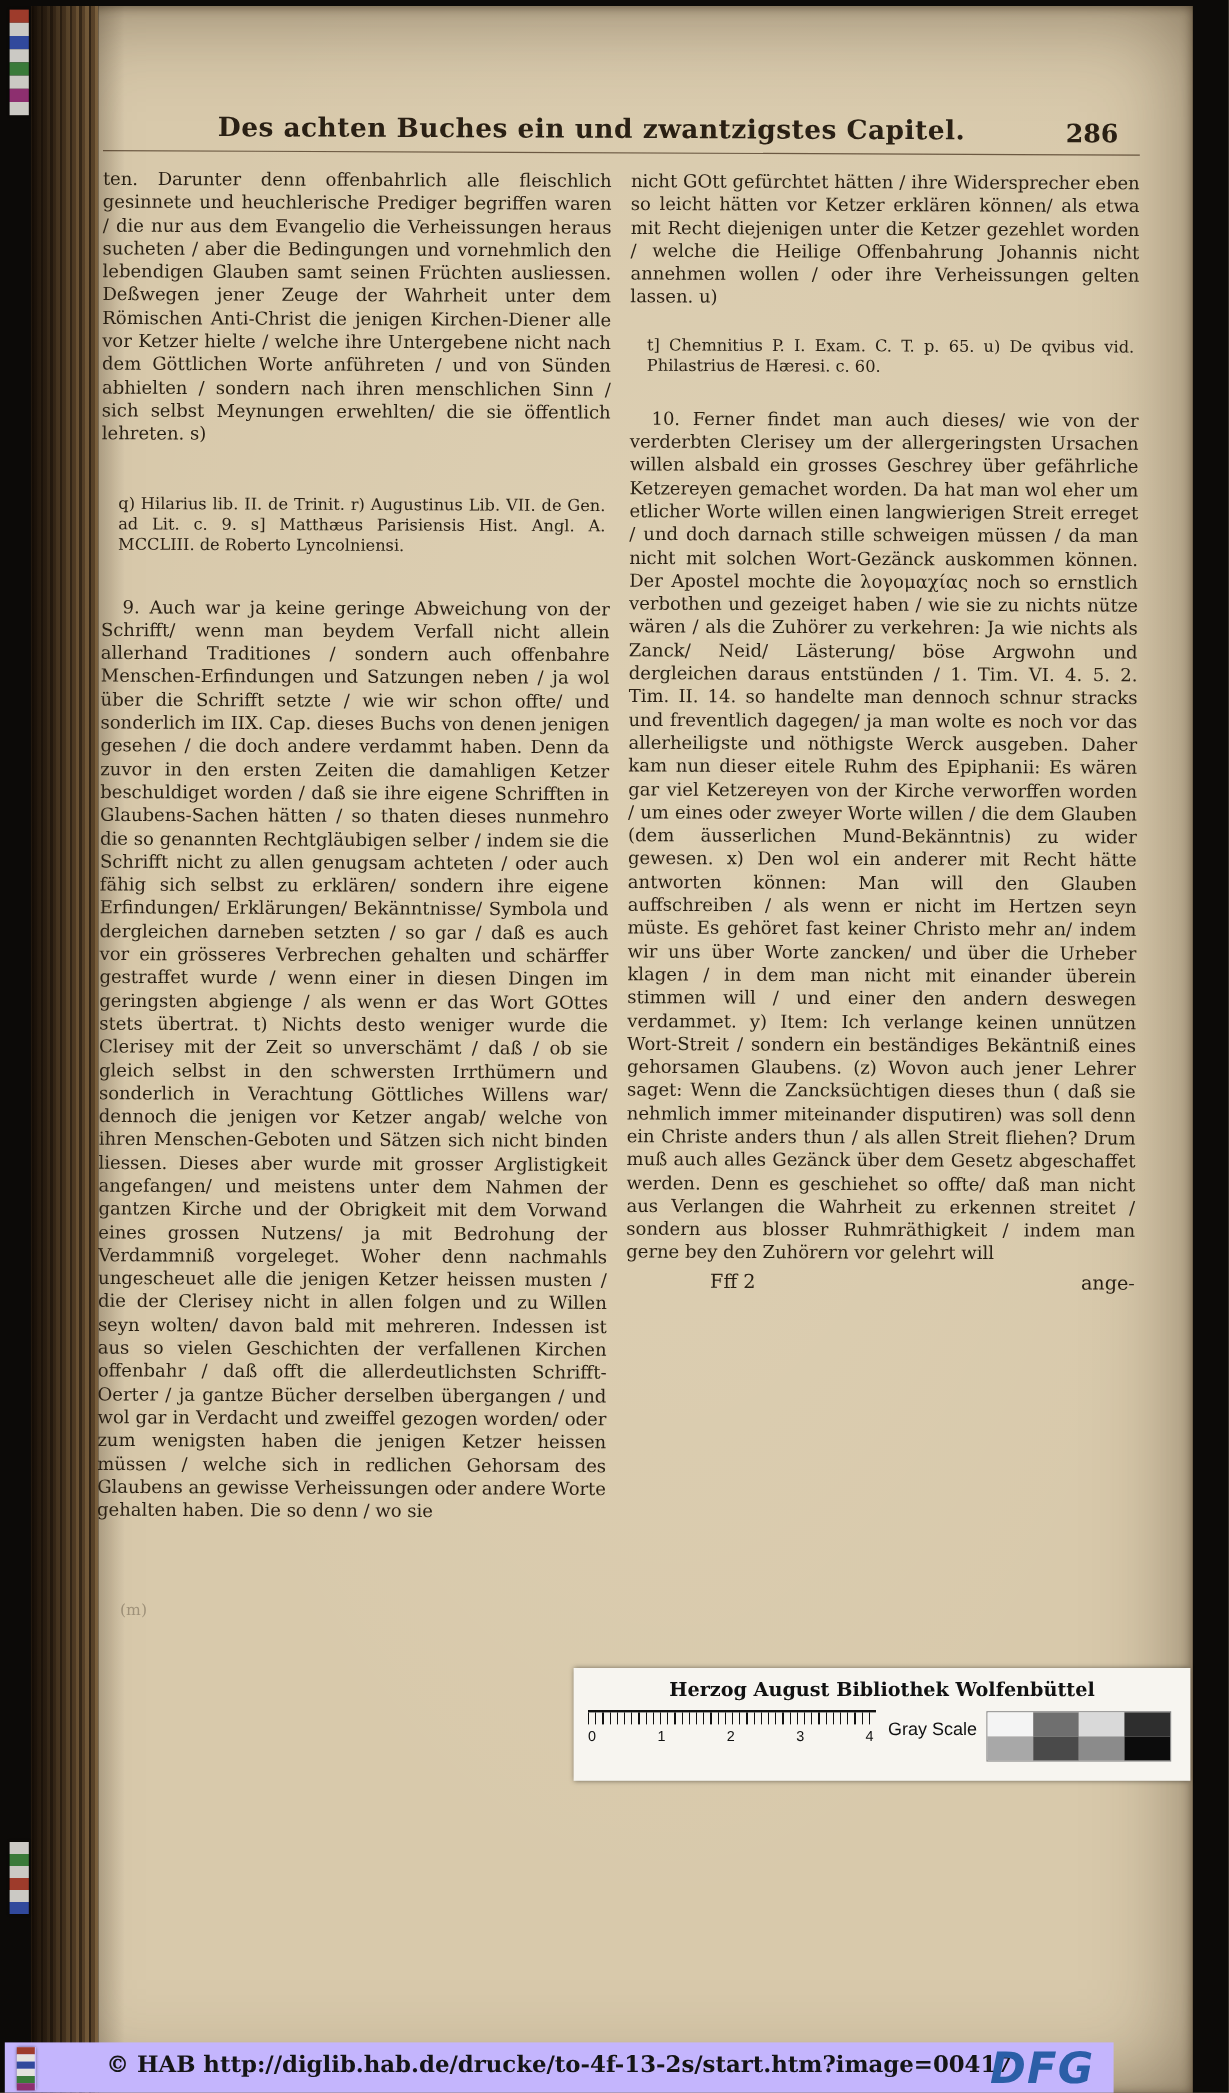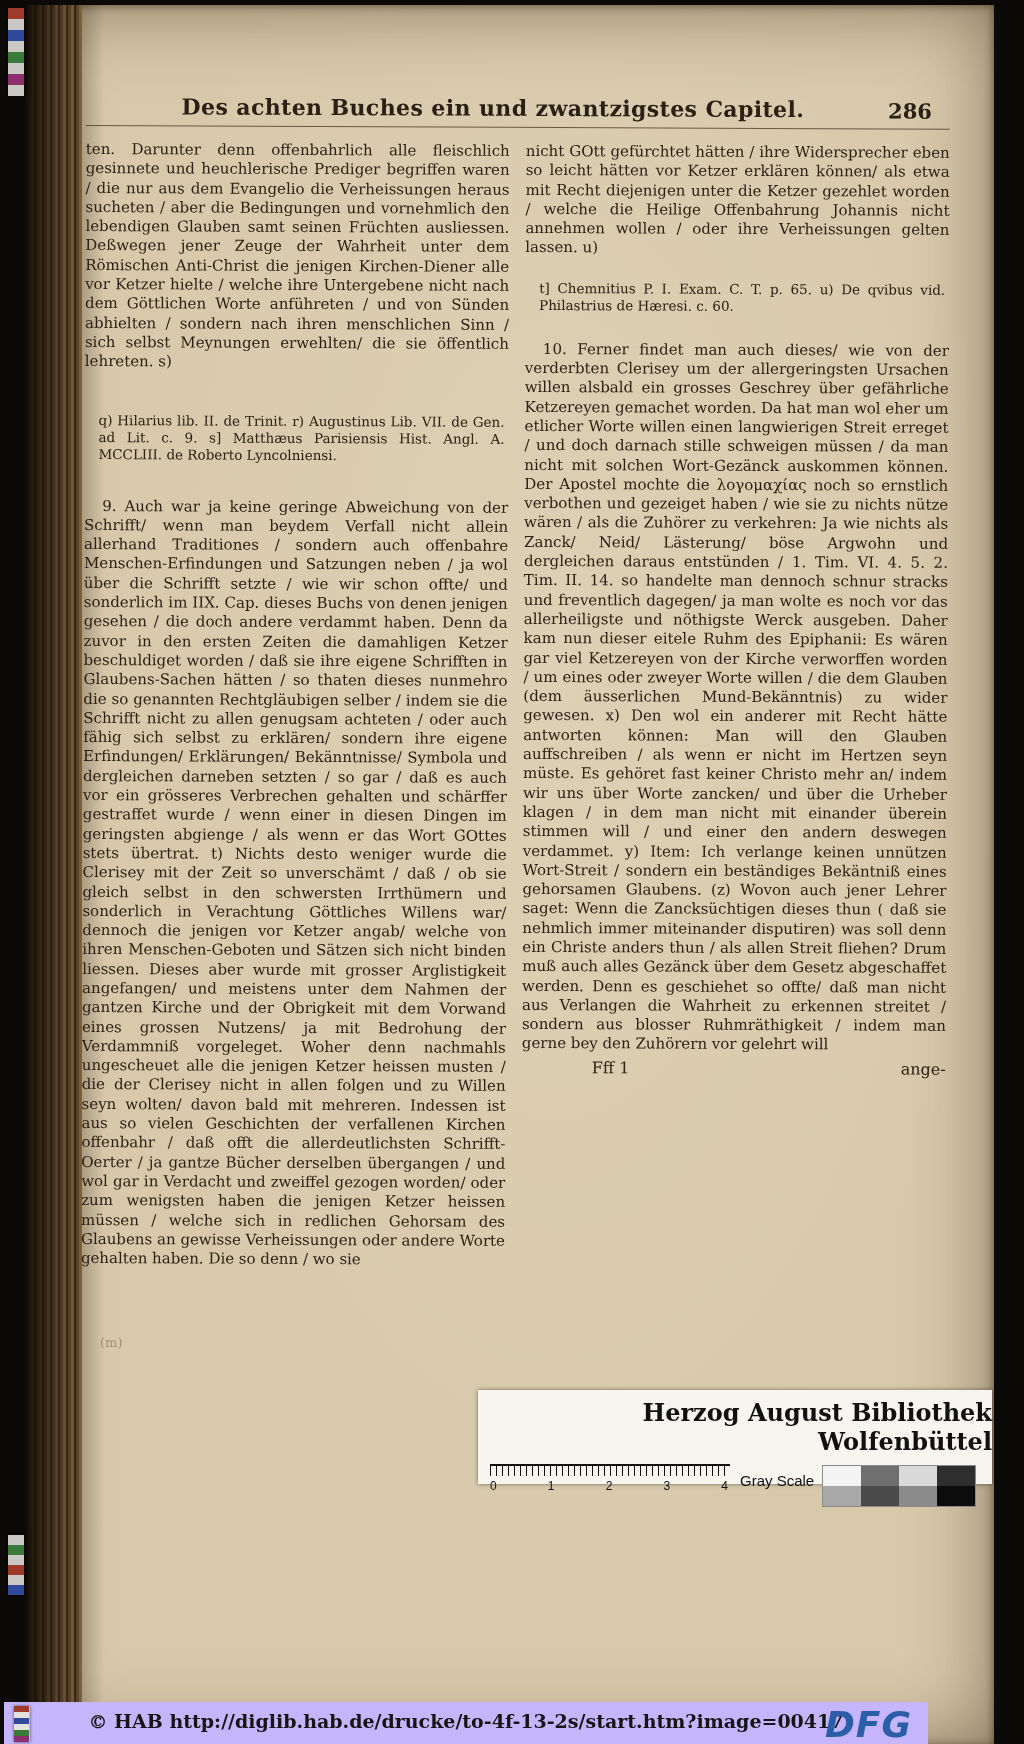--- a/index.html
+++ b/index.html
@@ -52,21 +52,21 @@
   .strip div { width:16px; }
   .strip-top { left:8px; top:8px; } .strip-top div { height:11px; }
   .strip-mid { left:8px; top:1535px; } .strip-mid div { height:10px; }
   .strip-foot { left:10px; top:4px; position:absolute; } .strip-foot div { height:6px; width:15px; }
 
   
   .libbox {
     position:absolute; left:478px; top:1390px; width:514px; height:94px;
     background:#f7f5f0; box-shadow:0 0 4px rgba(0,0,0,.5);
   }
-  .libbox .libname { text-align:right; font-weight:bold; font-size:24px; color:#111;
+  .libbox .libname { text-align:center; font-weight:bold; font-size:16px; color:#111;
     margin-top:8px; font-family:"DejaVu Serif", serif; }
   .calrow { display:flex; align-items:flex-start; padding:8px 10px 0 12px; }
   .ruler { width:240px; }
   .ruler-bar { height:10px; border-top:2px solid #111;
     background: repeating-linear-gradient(90deg, #111 0 1px, transparent 1px 6px); }
   .ruler-nums { display:flex; justify-content:space-between; font-size:12px; color:#111;
     margin-top:3px; font-family:"Liberation Sans", sans-serif; padding-right:2px; }
   .gs-label { font-size:15px; color:#111; margin:8px 8px 0 10px;
     font-family:"Liberation Sans", sans-serif; white-space:nowrap; }
   .patches { display:grid; grid-template-columns:repeat(4, 38px); grid-auto-rows:20px;
@@ -97,21 +97,21 @@
         <p>ten. Darunter denn offenbahrlich alle fleischlich gesinnete und heuchlerische Prediger begriffen waren / die nur aus dem Evangelio die Verheissungen heraus sucheten / aber die Bedingungen und vornehmlich den lebendigen Glauben samt seinen Früchten ausliessen. Deßwegen jener Zeuge der Wahrheit unter dem Römischen Anti-Christ die jenigen Kirchen-Diener alle vor Ketzer hielte / welche ihre Untergebene nicht nach dem Göttlichen Worte anführeten / und von Sünden abhielten / sondern nach ihren menschlichen Sinn / sich selbst Meynungen erwehlten/ die sie öffentlich lehreten. s)</p>
         <div class="cite">q) Hilarius lib. II. de Trinit. r) Augustinus Lib. VII. de Gen. ad Lit. c. 9.  s] Matthæus Parisiensis Hist. Angl. A. MCCLIII. de Roberto Lyncolniensi.</div>
         <p class="sect">9. Auch war ja keine geringe Abweichung von der Schrifft/ wenn man beydem Verfall nicht allein allerhand Traditiones / sondern auch offenbahre Menschen-Erfindungen und Satzungen neben / ja wol über die Schrifft setzte / wie wir schon offte/ und sonderlich im IIX. Cap. dieses Buchs von denen jenigen gesehen / die doch andere verdammt haben. Denn da zuvor in den ersten Zeiten die damahligen Ketzer beschuldiget worden / daß sie ihre eigene Schrifften in Glaubens-Sachen hätten / so thaten dieses nunmehro die so genannten Rechtgläubigen selber / indem sie die Schrifft nicht zu allen genugsam achteten / oder auch fähig sich selbst zu erklären/ sondern ihre eigene Erfindungen/ Erklärungen/ Bekänntnisse/ Symbola und dergleichen darneben setzten / so gar / daß es auch vor ein grösseres Verbrechen gehalten und schärffer gestraffet wurde / wenn einer in diesen Dingen im geringsten abgienge / als wenn er das Wort GOttes stets übertrat. t) Nichts desto weniger wurde die Clerisey mit der Zeit so unverschämt / daß / ob sie gleich selbst in den schwersten Irrthümern und sonderlich in Verachtung Göttliches Willens war/ dennoch die jenigen vor Ketzer angab/ welche von ihren Menschen-Geboten und Sätzen sich nicht binden liessen. Dieses aber wurde mit grosser Arglistigkeit angefangen/ und meistens unter dem Nahmen der gantzen Kirche und der Obrigkeit mit dem Vorwand eines grossen Nutzens/ ja mit Bedrohung der Verdammniß vorgeleget. Woher denn nachmahls ungescheuet alle die jenigen Ketzer heissen musten / die der Clerisey nicht in allen folgen und zu Willen seyn wolten/ davon bald mit mehreren. Indessen ist aus so vielen Geschichten der verfallenen Kirchen offenbahr / daß offt die allerdeutlichsten Schrifft-Oerter / ja gantze Bücher derselben übergangen / und wol gar in Verdacht und zweiffel gezogen worden/ oder zum wenigsten haben die jenigen Ketzer heissen müssen / welche sich in redlichen Gehorsam des Glaubens an gewisse Verheissungen oder andere Worte gehalten haben. Die so denn / wo sie</p>
       </div>
 
       <div class="col rc">
         <p>nicht GOtt gefürchtet hätten / ihre Widersprecher eben so leicht hätten vor Ketzer erklären können/ als etwa mit Recht diejenigen unter die Ketzer gezehlet worden / welche die Heilige Offenbahrung Johannis nicht annehmen wollen / oder ihre Verheissungen gelten lassen. u)</p>
         <div class="cite">t] Chemnitius P. I. Exam. C. T. p. 65.  u) De qvibus vid. Philastrius de Hæresi. c. 60.</div>
         <p class="sect">10. Ferner findet man auch dieses/ wie von der verderbten Clerisey um der allergeringsten Ursachen willen alsbald ein grosses Geschrey über gefährliche Ketzereyen gemachet worden. Da hat man wol eher um etlicher Worte willen einen langwierigen Streit erreget / und doch darnach stille schweigen müssen / da man nicht mit solchen Wort-Gezänck auskommen können. Der Apostel mochte die λογομαχίας noch so ernstlich verbothen und gezeiget haben / wie sie zu nichts nütze wären / als die Zuhörer zu verkehren: Ja wie nichts als Zanck/ Neid/ Lästerung/ böse Argwohn und dergleichen daraus entstünden / 1. Tim. VI. 4. 5. 2. Tim. II. 14. so handelte man dennoch schnur stracks und freventlich dagegen/ ja man wolte es noch vor das allerheiligste und nöthigste Werck ausgeben. Daher kam nun dieser eitele Ruhm des Epiphanii: Es wären gar viel Ketzereyen von der Kirche verworffen worden / um eines oder zweyer Worte willen / die dem Glauben (dem äusserlichen Mund-Bekänntnis) zu wider gewesen. x) Den wol ein anderer mit Recht hätte antworten können: Man will den Glauben auffschreiben / als wenn er nicht im Hertzen seyn müste. Es gehöret fast keiner Christo mehr an/ indem wir uns über Worte zancken/ und über die Urheber klagen / in dem man nicht mit einander überein stimmen will / und einer den andern deswegen verdammet. y) Item: Ich verlange keinen unnützen Wort-Streit / sondern ein beständiges Bekäntniß eines gehorsamen Glaubens. (z) Wovon auch jener Lehrer saget: Wenn die Zancksüchtigen dieses thun ( daß sie nehmlich immer miteinander disputiren) was soll denn ein Christe anders thun / als allen Streit fliehen? Drum muß auch alles Gezänck über dem Gesetz abgeschaffet werden. Denn es geschiehet so offte/ daß man nicht aus Verlangen die Wahrheit zu erkennen streitet / sondern aus blosser Ruhmräthigkeit / indem man gerne bey den Zuhörern vor gelehrt will</p>
         <div class="sigrow">
-          <span>Fff 1</span>
+          <span>Fff 2</span>
           <span>ange-</span>
         </div>
       </div>
     </div>
   </div>
 
   <div class="catchword-left">(m)</div>
 </div>
 
 <div class="strip strip-top">

